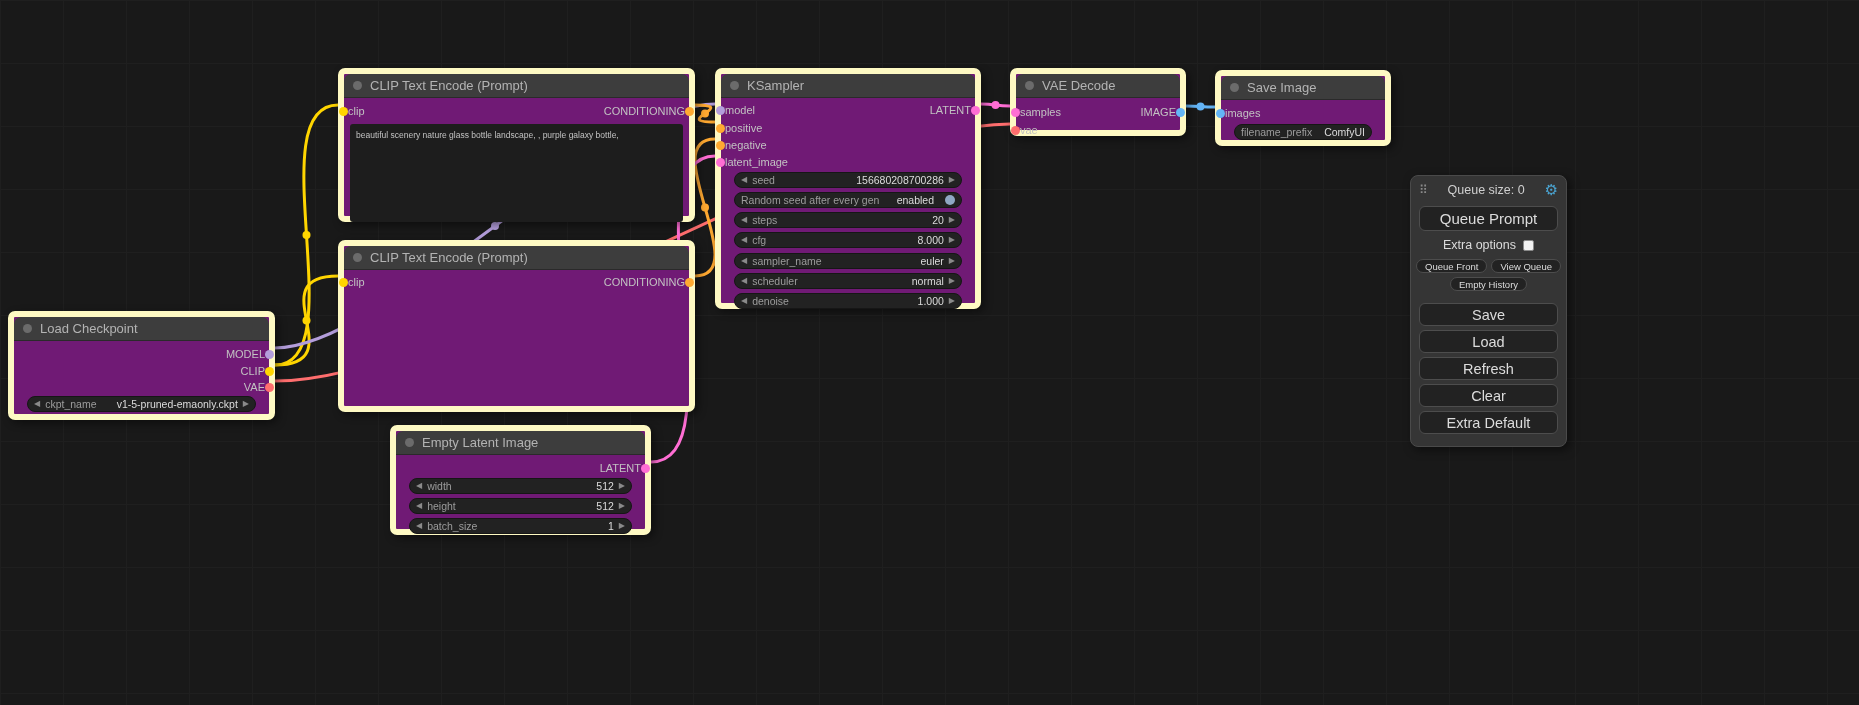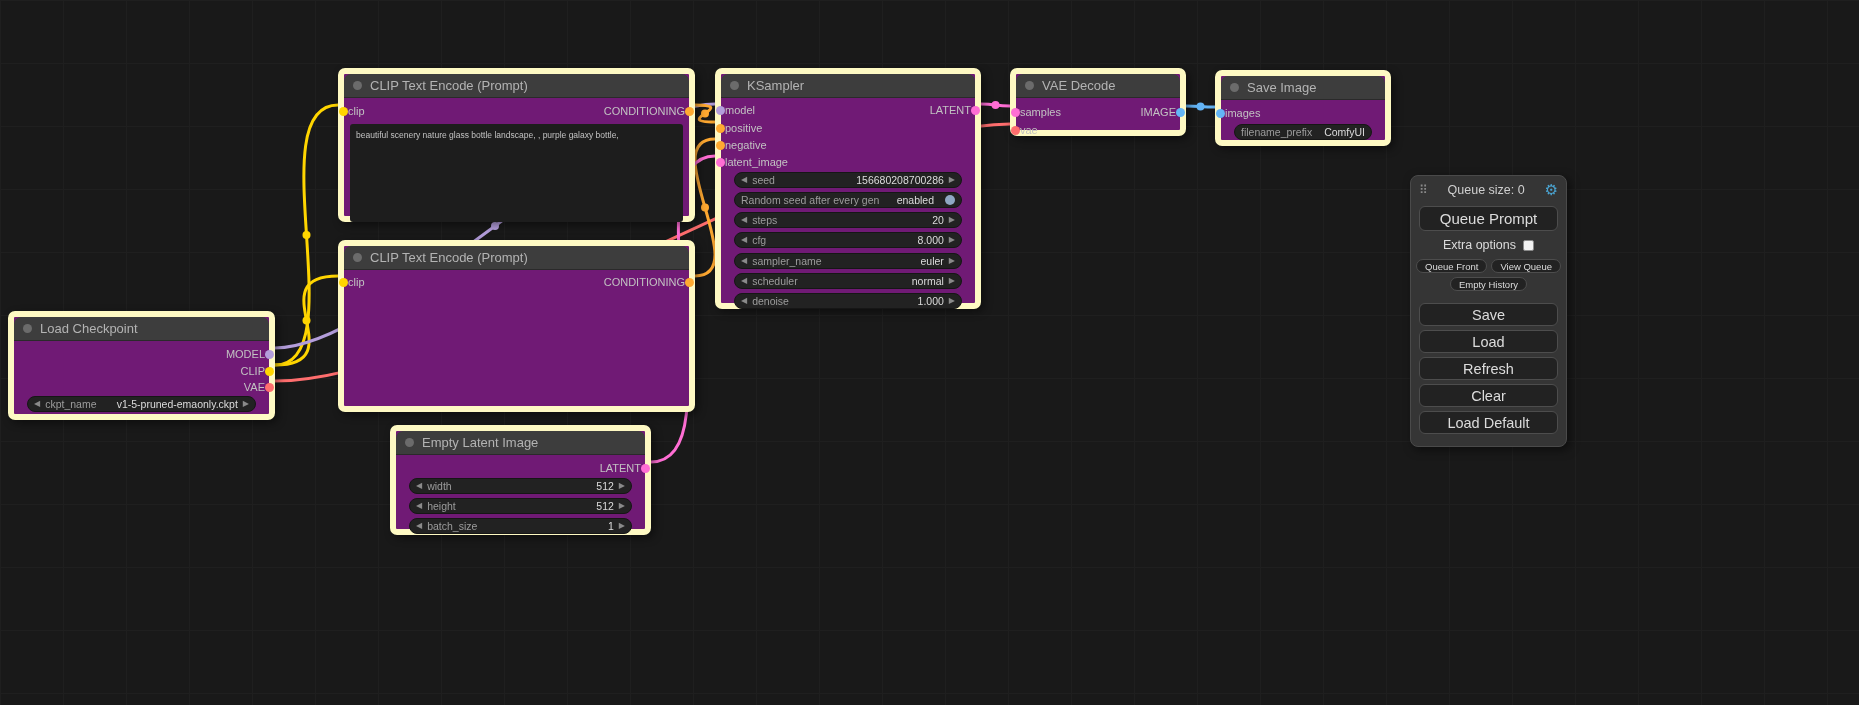--- a/index.html
+++ b/index.html
@@ -313,16 +313,16 @@
       <button class="qp-btn qp-small">Queue Front</button>
       <button class="qp-btn qp-small">View Queue</button>
     </div>
     <div class="qp-row">
       <button class="qp-btn qp-small">Empty History</button>
     </div>
     <button class="qp-btn qp-big qp-save">Save</button>
     <button class="qp-btn qp-big">Load</button>
     <button class="qp-btn qp-big">Refresh</button>
     <button class="qp-btn qp-big">Clear</button>
-    <button class="qp-btn qp-big">Load Default</button>
+    <button class="qp-btn qp-big">Extra Default</button>
   </div>
 
 </div>
 
 </body></html>

